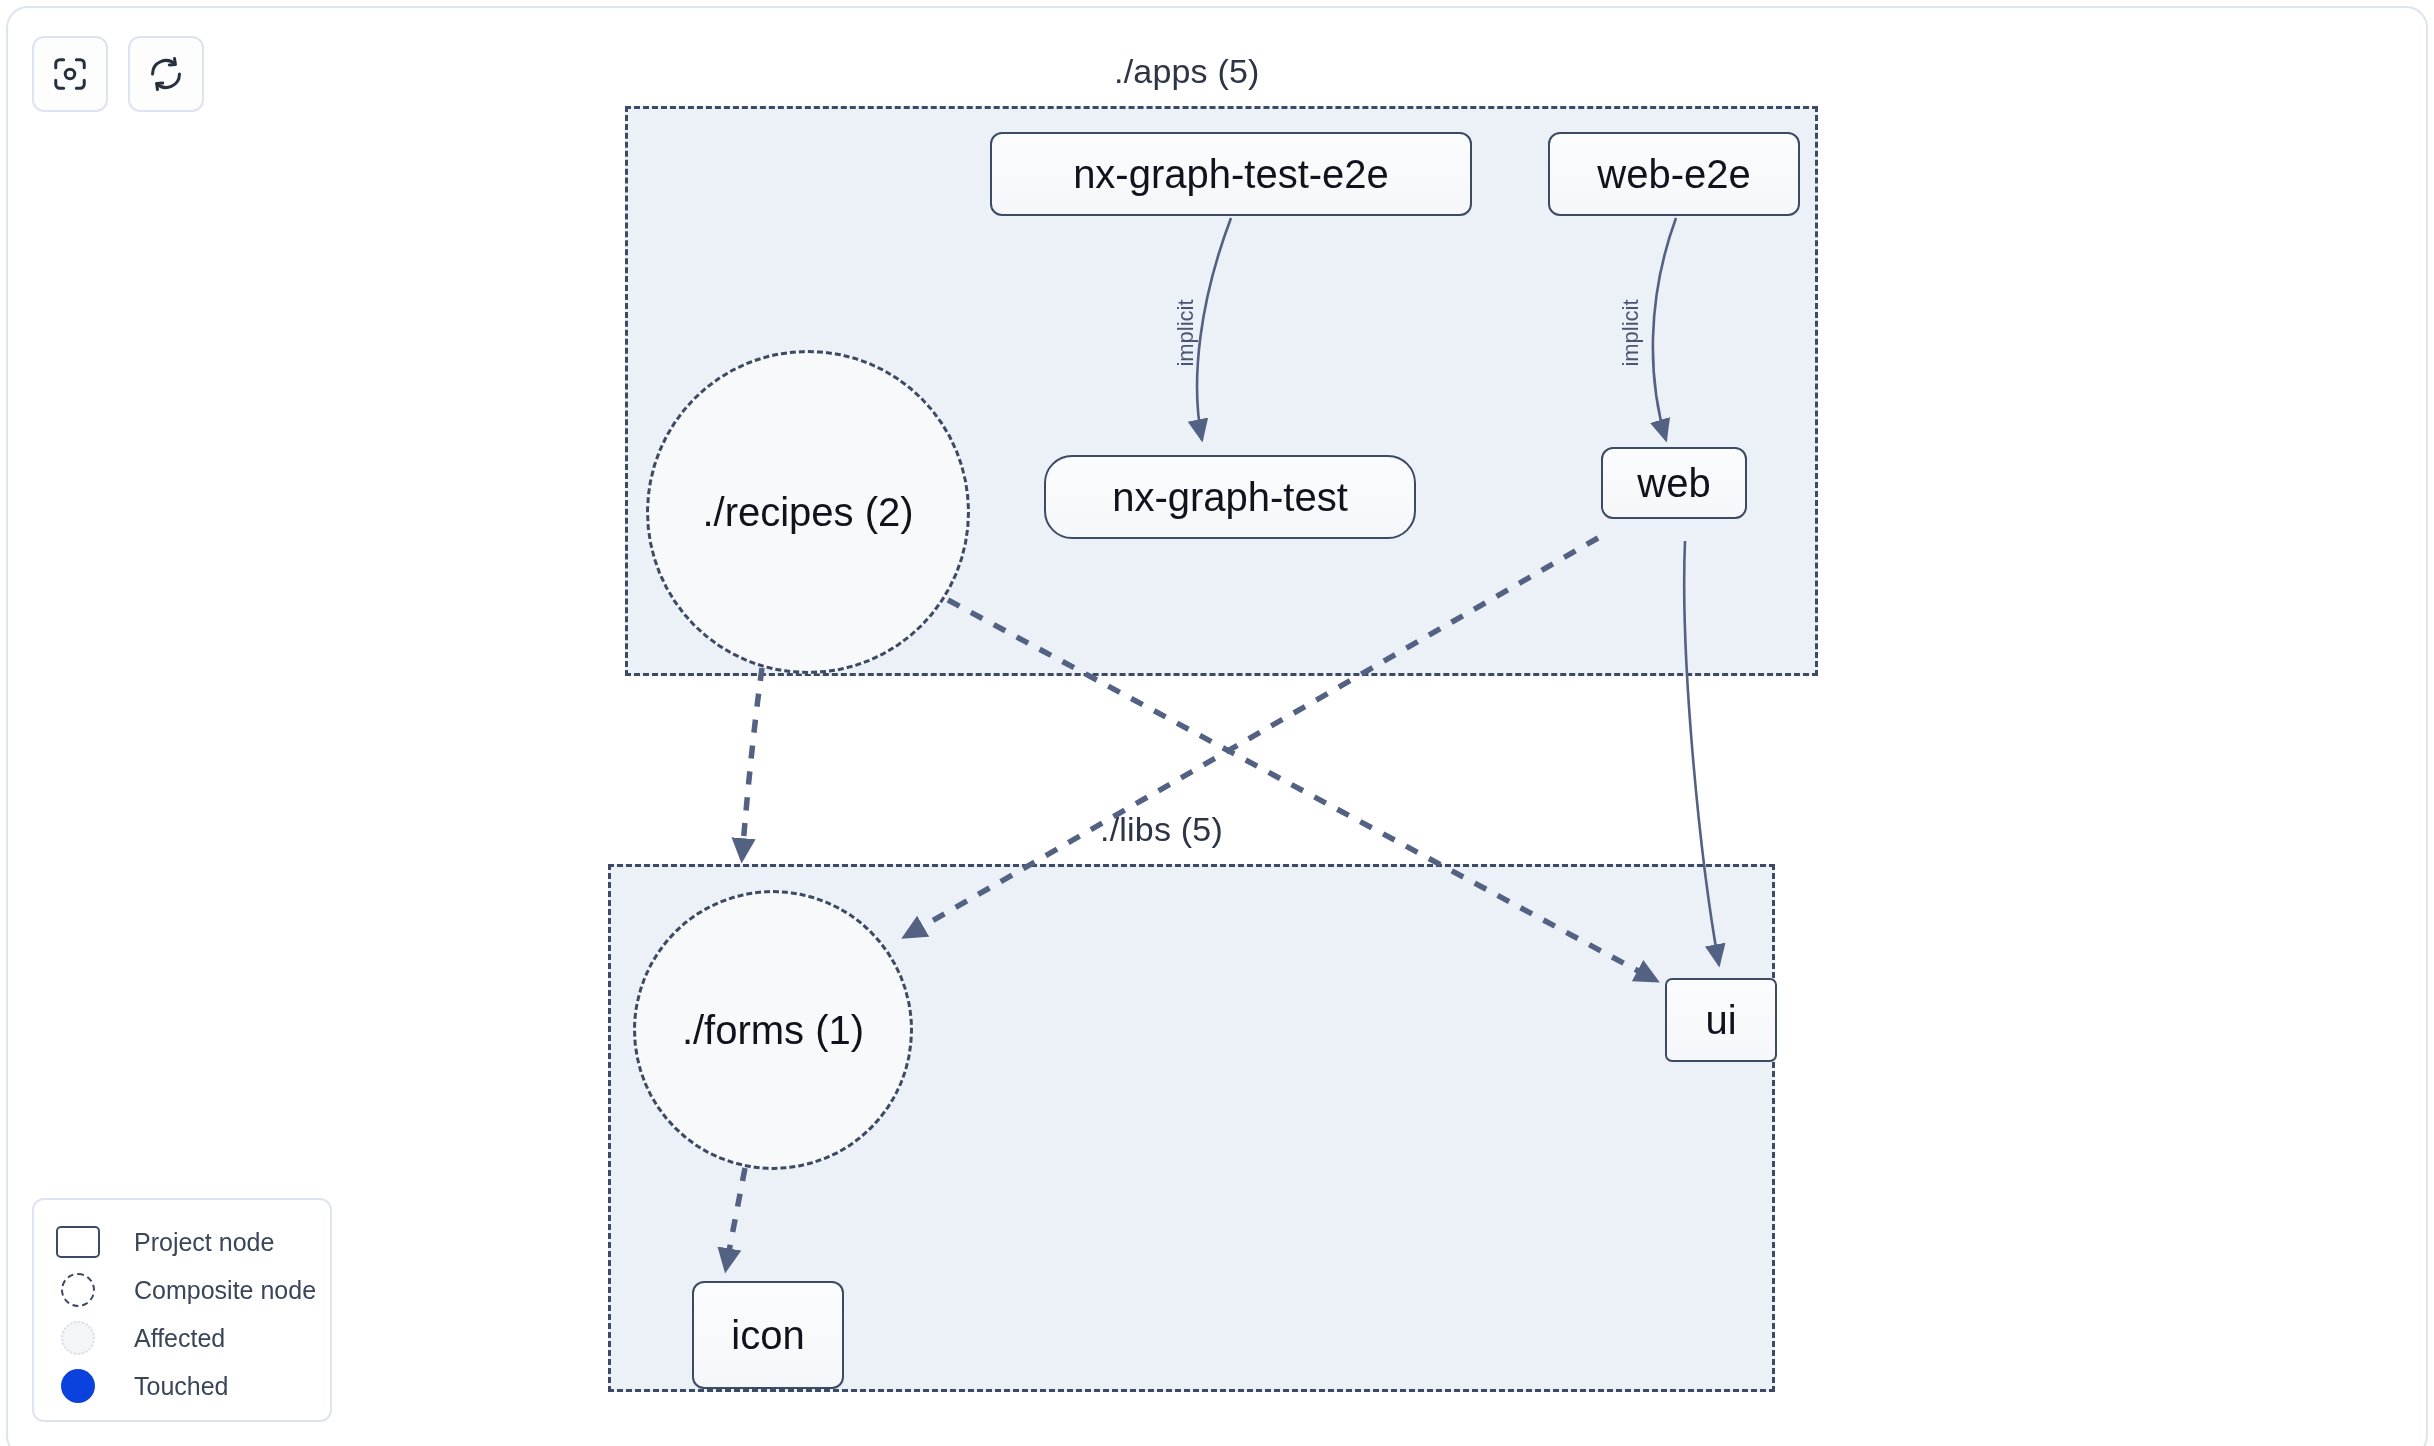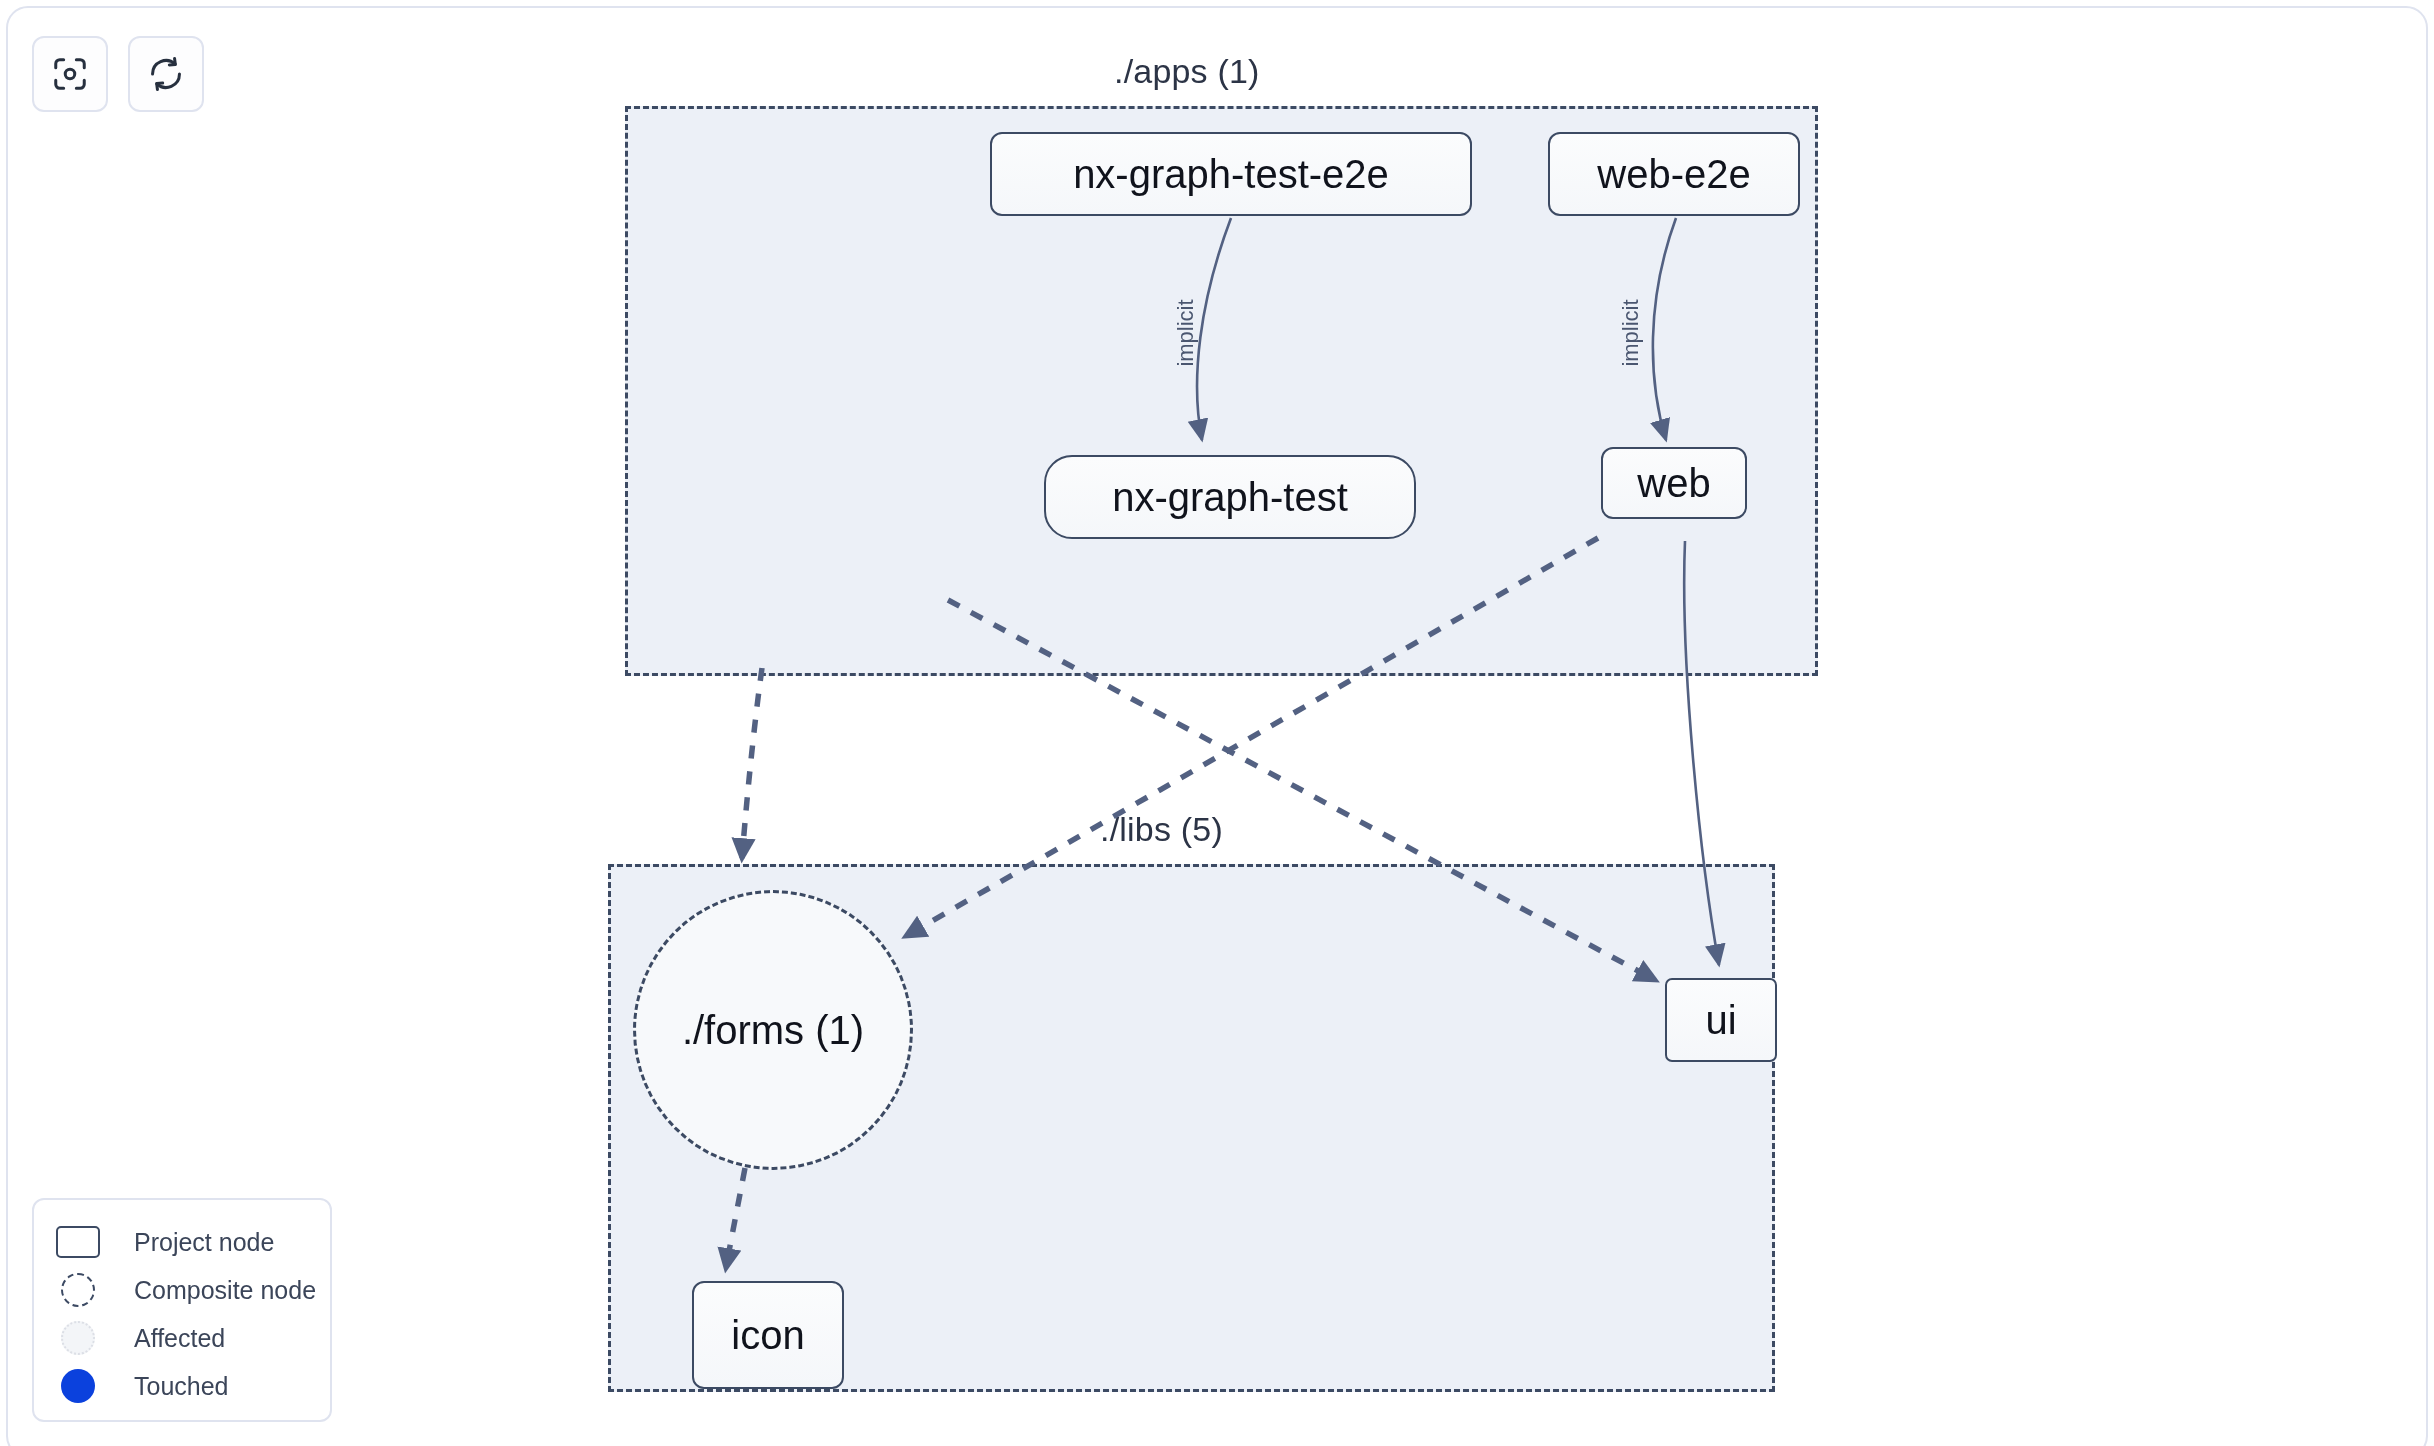--- a/index.html
+++ b/index.html
@@ -209,21 +209,21 @@
           <polyline points="17.4,2.2 17.9,6 14.1,6.3"></polyline>
           <polyline points="6.6,21.8 6.1,18 9.9,17.7"></polyline>
         </svg>
       </span>
     </button>
   </div>
 
   <div class="canvas">
 
     <div class="group" id="group-apps"></div>
-    <div class="group-label" id="label-apps">./apps (1)</div>
+    <div class="group-label" id="label-apps">./apps (5)</div>
 
     <div class="group" id="group-libs"></div>
     <div class="group-label" id="label-libs">./libs (5)</div>
 
     <svg class="edge-layer" viewBox="0 0 2434 1446" xmlns="http://www.w3.org/2000/svg">
       <defs>
         <marker id="arrow-thin" markerWidth="10" markerHeight="10" refX="8" refY="4" orient="auto" markerUnits="strokeWidth">
           <path d="M0,0 L9,4 L0,8 z" fill="#536182"></path>
         </marker>
         <marker id="arrow-thick" markerWidth="5" markerHeight="5" refX="3.6" refY="2.2" orient="auto" markerUnits="strokeWidth">
@@ -249,20 +249,21 @@
     <div class="edge-label" id="elabel-1">implicit</div>
     <div class="edge-label" id="elabel-2">implicit</div>
 
     <div class="node" id="node-nx-graph-test-e2e">nx-graph-test-e2e</div>
     <div class="node" id="node-web-e2e">web-e2e</div>
     <div class="node" id="node-nx-graph-test">nx-graph-test</div>
     <div class="node" id="node-web">web</div>
     <div class="node" id="node-ui">ui</div>
     <div class="node" id="node-icon">icon</div>
 
+    <div class="composite" id="node-recipes">./recipes (2)</div>
     <div class="composite" id="node-forms">./forms (1)</div>
   </div>
 
   <div class="legend">
     <div class="legend-row">
       <span class="legend-swatch">
         <span class="sw-project"></span>
       </span>
       <span class="legend-label">Project node</span>
     </div>

